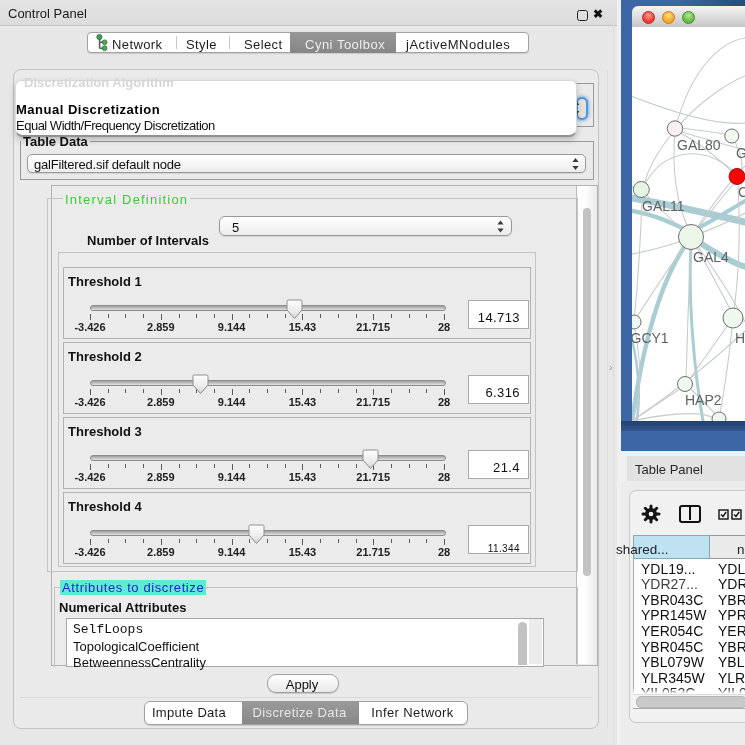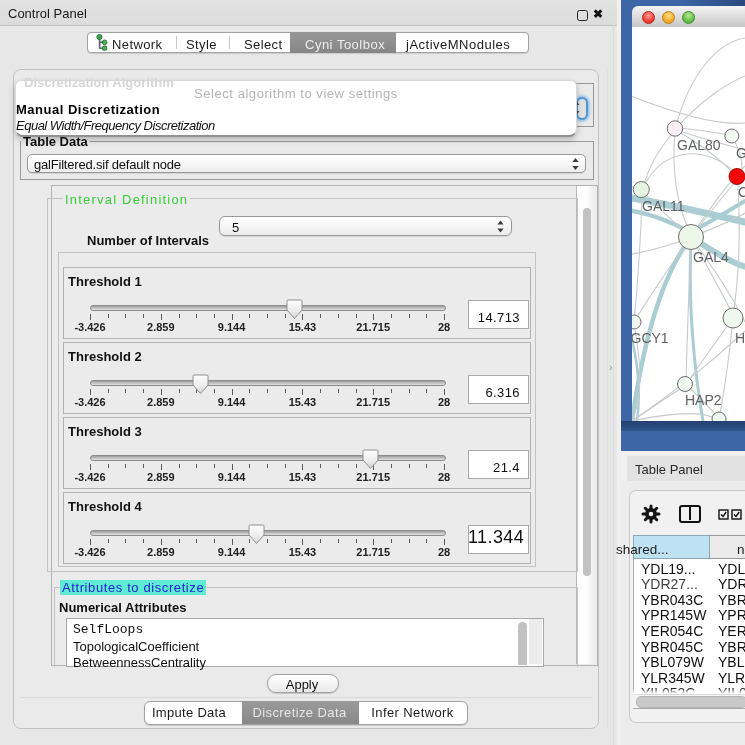--- a/index.html
+++ b/index.html
@@ -217,43 +217,42 @@
 <defs>
         <linearGradient id="th491.5" x1="0" y1="0" x2="0" y2="1">
 <stop offset="0" stop-color="#fdfdfd"></stop>
           <stop offset="0.6" stop-color="#ececec"></stop>
           <stop offset="1" stop-color="#d2d2d2"></stop>
         </linearGradient>
       </defs>
 <path d="M2.2 1 L14.8 1 Q16 1 16 2.2 L16 11 L8.5 19.5 L1 11 L1 2.2 Q1 1 2.2 1 Z" fill="url(#th491.5)" stroke="#8f8f8f" stroke-width="1"></path>
     </svg>
 <div class="a" style="left:468px;top:524.5px;width:59px;height:27px;background:#fff;border:1px solid #aaa;"></div>
-<div class="txt" style="left:468px;top:528px;width:52px;text-align:right;font-size:18px;letter-spacing:0.4px;color:#111;">11.344</div>
+<div class="txt" style="left:468px;top:544px;width:52px;text-align:right;font-size:10px;letter-spacing:0.4px;color:#111;">11.344</div>
 <div class="a" style="left:54px;top:587px;width:522px;height:79px;border:1px solid #c3c3c3;border-bottom:none;"></div>
 <div class="txt" style="left:60px;top:581px;font-size:13px;color:#2525cc;letter-spacing:0.6px;"><span style="background:#5eead4;padding:0 2px;">Attributes to discretize</span></div>
 <div class="txt" style="left:59px;top:601px;font-size:13px;color:#111;font-weight:bold;letter-spacing:0px;">Numerical Attributes</div>
 <div class="a" style="left:66px;top:618px;width:476px;height:47px;background:#fff;border:1px solid #a8a8a8;"></div>
 <div class="a" style="left:529px;top:619px;width:13px;height:45px;background:#ececec;"></div>
 <div class="txt" style="left:73px;top:623px;font-size:13px;color:#111;letter-spacing:0px;font-family:Liberation Mono, monospace;">SelfLoops</div>
 <div class="txt" style="left:73px;top:639.5px;font-size:13px;color:#111;letter-spacing:0px;">TopologicalCoefficient</div>
 <div class="txt" style="left:73px;top:656px;font-size:13px;color:#111;letter-spacing:0px;">BetweennessCentrality</div>
 <div class="a" style="left:518px;top:622px;width:9px;height:43px;background:#c2c2c2;border-radius:4.5px 4.5px 0 0;"></div>
 <div class="a" style="left:20px;top:697px;width:572px;height:1px;background:#d9d9d9;"></div>
 <div class="a" style="left:267px;top:673.5px;width:70px;height:17px;background:linear-gradient(#ffffff,#f2f2f2 60%,#e8e8e8);border:1px solid #a0a0a0;border-radius:9px;box-shadow:0 1px 1px rgba(0,0,0,0.15);"></div>
 <div class="txt" style="left:267px;top:678px;width:70px;text-align:center;font-size:13px;color:#111;">Apply</div>
 <div class="a" style="left:144px;top:700.5px;width:322px;height:22px;background:#fff;border:1px solid #a2a2a2;border-radius:6px;box-shadow:0 1px 1px rgba(0,0,0,0.15);"></div>
 <div class="a" style="left:241.5px;top:700.5px;width:117px;height:23px;background:linear-gradient(#9a9a9a,#888888);"></div>
 <div class="txt" style="left:144px;top:706px;width:90px;text-align:center;font-size:13px;color:#1c1c1c;letter-spacing:0.3px;">Impute Data</div>
 <div class="txt" style="left:241px;top:706px;width:117px;text-align:center;font-size:13px;color:#e6e6e6;letter-spacing:0.4px;">Discretize Data</div>
 <div class="txt" style="left:358px;top:706px;width:109px;text-align:center;font-size:13px;color:#1c1c1c;letter-spacing:0.4px;">Infer Network</div>
 <div class="a" style="left:15px;top:80px;width:560px;height:54px;background:#fff;border:1px solid #d8d8d8;border-bottom:2px solid #909090;border-radius:6px 6px 8px 8px;box-shadow:0 3px 6px rgba(0,0,0,0.22);"></div>
 <div class="txt" style="left:24px;top:76px;font-size:13px;color:#d6d6d6;font-weight:bold;letter-spacing:0px;">Discretization Algorithm</div>
-<div class="txt" style="left:15px;top:87px;width:562px;text-align:center;font-size:13px;color:#b4b4b4;letter-spacing:0.55px;">Select algorithm to view settings</div>
 <div class="txt" style="left:16px;top:103px;font-size:13px;color:#000;font-weight:bold;letter-spacing:0.5px;">Manual Discretization</div>
-<div class="txt" style="left:16px;top:119px;font-size:13px;color:#111;letter-spacing:-0.5px;font-style:italic;">Equal Width/Frequency Discretization</div>
+<div class="txt" style="left:16px;top:119px;font-size:13px;color:#111;letter-spacing:-0.5px;">Equal Width/Frequency Discretization</div>
 <div class="a" style="left:607px;top:70px;width:1px;height:658px;background:#dedede;"></div>
 <div class="a" style="left:613px;top:25px;width:1px;height:720px;background:#dcdcdc;"></div>
 <div class="txt" style="left:609px;top:362px;font-size:11px;color:#9a9a9a;letter-spacing:0px;">›</div>
 <div class="a" style="left:617px;top:0px;width:4px;height:745px;background:#f0f0f0;"></div>
 <div class="a" style="left:621px;top:0px;width:124px;height:451px;background:#3c66a6;"></div>
 <div class="a" style="left:621px;top:421px;width:124px;height:10px;background:linear-gradient(#23406e,#32558f);"></div>
 <div class="a" style="left:680px;top:0px;width:65px;height:8px;background:linear-gradient(to right,#3c66a6,#2a4a7e);"></div>
 <div class="a" style="left:632px;top:6px;width:113px;height:21px;background:linear-gradient(#f4f4f4,#c6c6c6);border-radius:6px 0 0 0;border-bottom:1px solid #8e8e8e;"></div>
 <div class="a" style="left:641.5px;top:11px;width:11px;height:11px;border-radius:50%;background:radial-gradient(circle at 50% 32%,#ff9f97,#ee3b30 65%);border:0.5px solid #b5241c;"></div>
 <div class="a" style="left:661.5px;top:11px;width:11px;height:11px;border-radius:50%;background:radial-gradient(circle at 50% 32%,#ffe084,#f5a623 65%);border:0.5px solid #c07b17;"></div>

